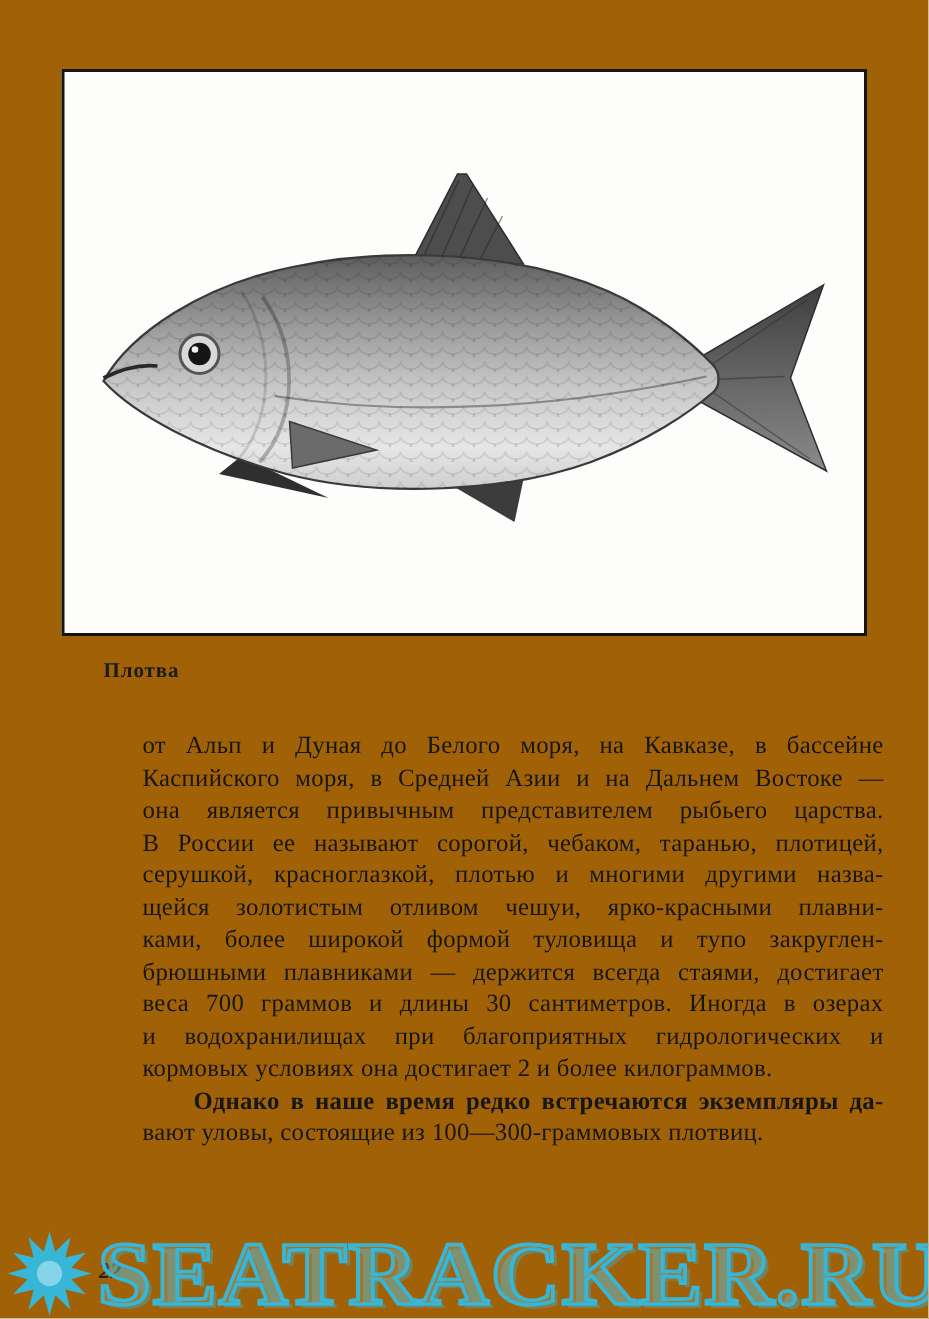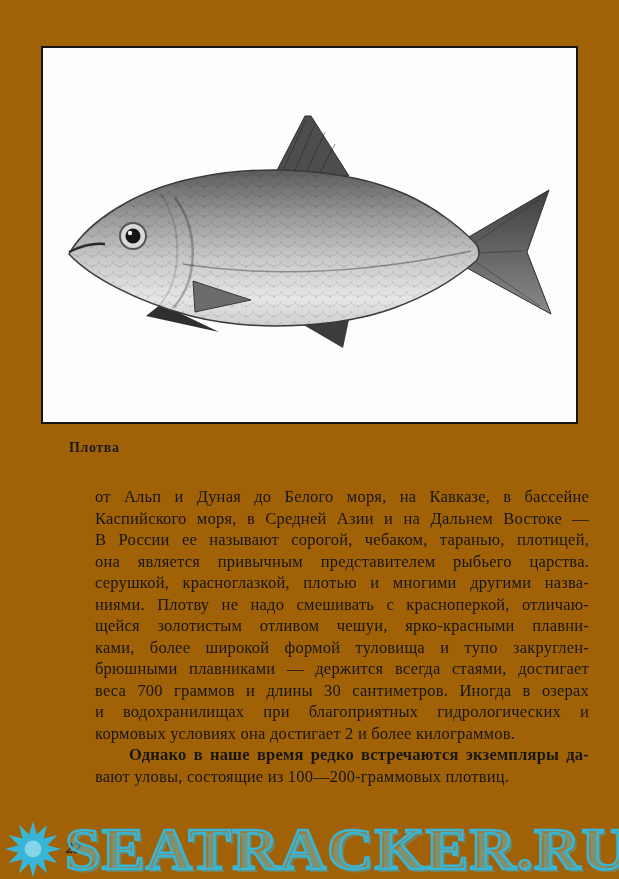--- a/index.html
+++ b/index.html
@@ -133,34 +133,33 @@
       <circle cx="87" cy="185" r="2.2" fill="#eeeeee"></circle>
     </svg>
   </div>
 
   <div class="caption">Плотва</div>
 
   <div class="body-text">
     <div class="para">
       <div class="tline">от Альп и Дуная до Белого моря, на Кавказе, в бассейне</div>
       <div class="tline">Каспийского моря, в Средней Азии и на Дальнем Востоке —</div>
+      <div class="tline">она является привычным представителем рыбьего царства.</div>
       <div class="tline">В России ее называют сорогой, чебаком, таранью, плотицей,</div>
-      <div class="tline">она является привычным представителем рыбьего царства.</div>
       <div class="tline">серушкой, красноглазкой, плотью и многими другими назва-</div>
-      <div class="tline">ниями. Плотву не надо смешивать с красноперкой, отличаю-</div>
       <div class="tline">щейся золотистым отливом чешуи, ярко-красными плавни-</div>
       <div class="tline">ками, более широкой формой туловища и тупо закруглен-</div>
       <div class="tline">брюшными плавниками — держится всегда стаями, достигает</div>
       <div class="tline">веса 700 граммов и длины 30 сантиметров. Иногда в озерах</div>
       <div class="tline">и водохранилищах при благоприятных гидрологических и</div>
       <div class="tline lastline">кормовых условиях она достигает 2 и более килограммов.</div>
     </div>
     <div class="para">
       <div class="tline indent">Однако в наше время редко встречаются экземпляры да-</div>
-      <div class="tline lastline">вают уловы, состоящие из 100—200-граммовых плотвиц.</div>
+      <div class="tline lastline">вают уловы, состоящие из 100—300-граммовых плотвиц.</div>
     </div>
   </div>
 
   <div class="page-number">22</div>
 
   <div class="watermark">
     <svg class="star-icon" viewBox="0 0 64 64">
       <polygon points="62,32 47.5,36.1 58,47 43.3,43.3 47,58 36.1,47.5 32,62 27.9,47.5 17,58 20.7,43.3 6,47 16.5,36.1 2,32 16.5,27.9 6,17 20.7,20.7 17,6 27.9,16.5 32,2 36.1,16.5 47,6 43.3,20.7 58,17 47.5,27.9" fill="#38b6d8"></polygon>
       <circle cx="32" cy="32" r="9" fill="#8ed7ea" opacity="0.9"></circle>
     </svg>

